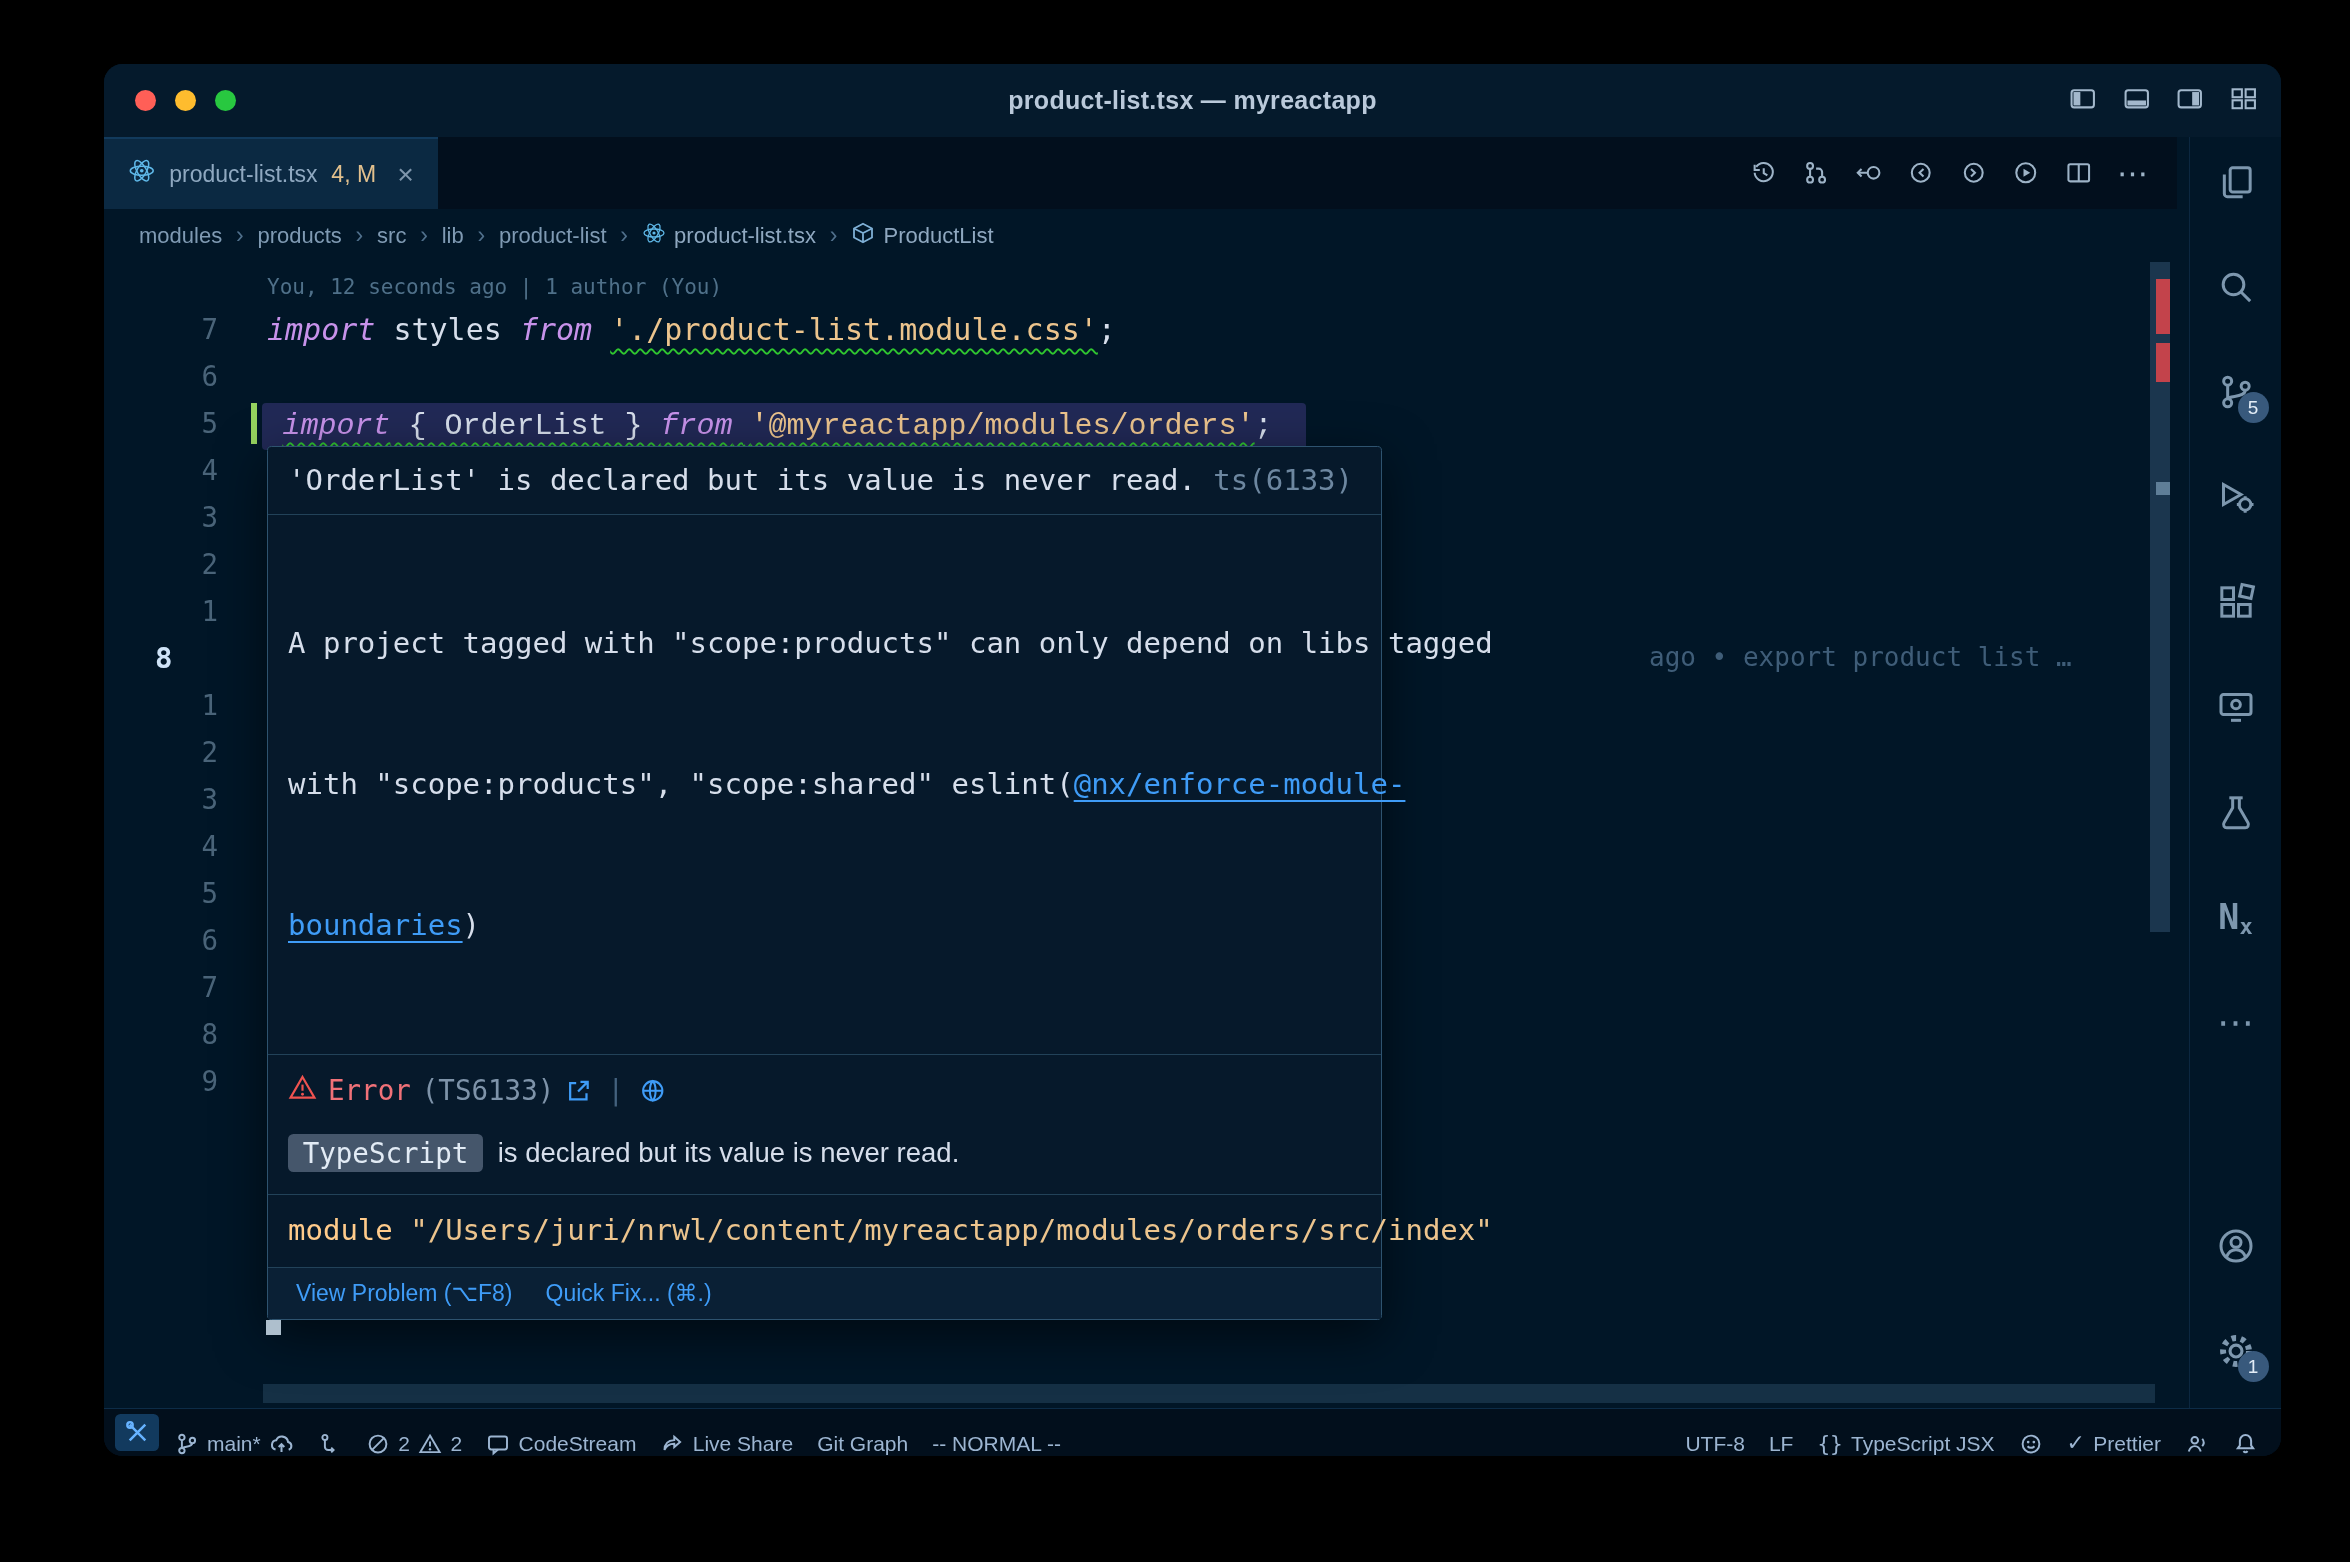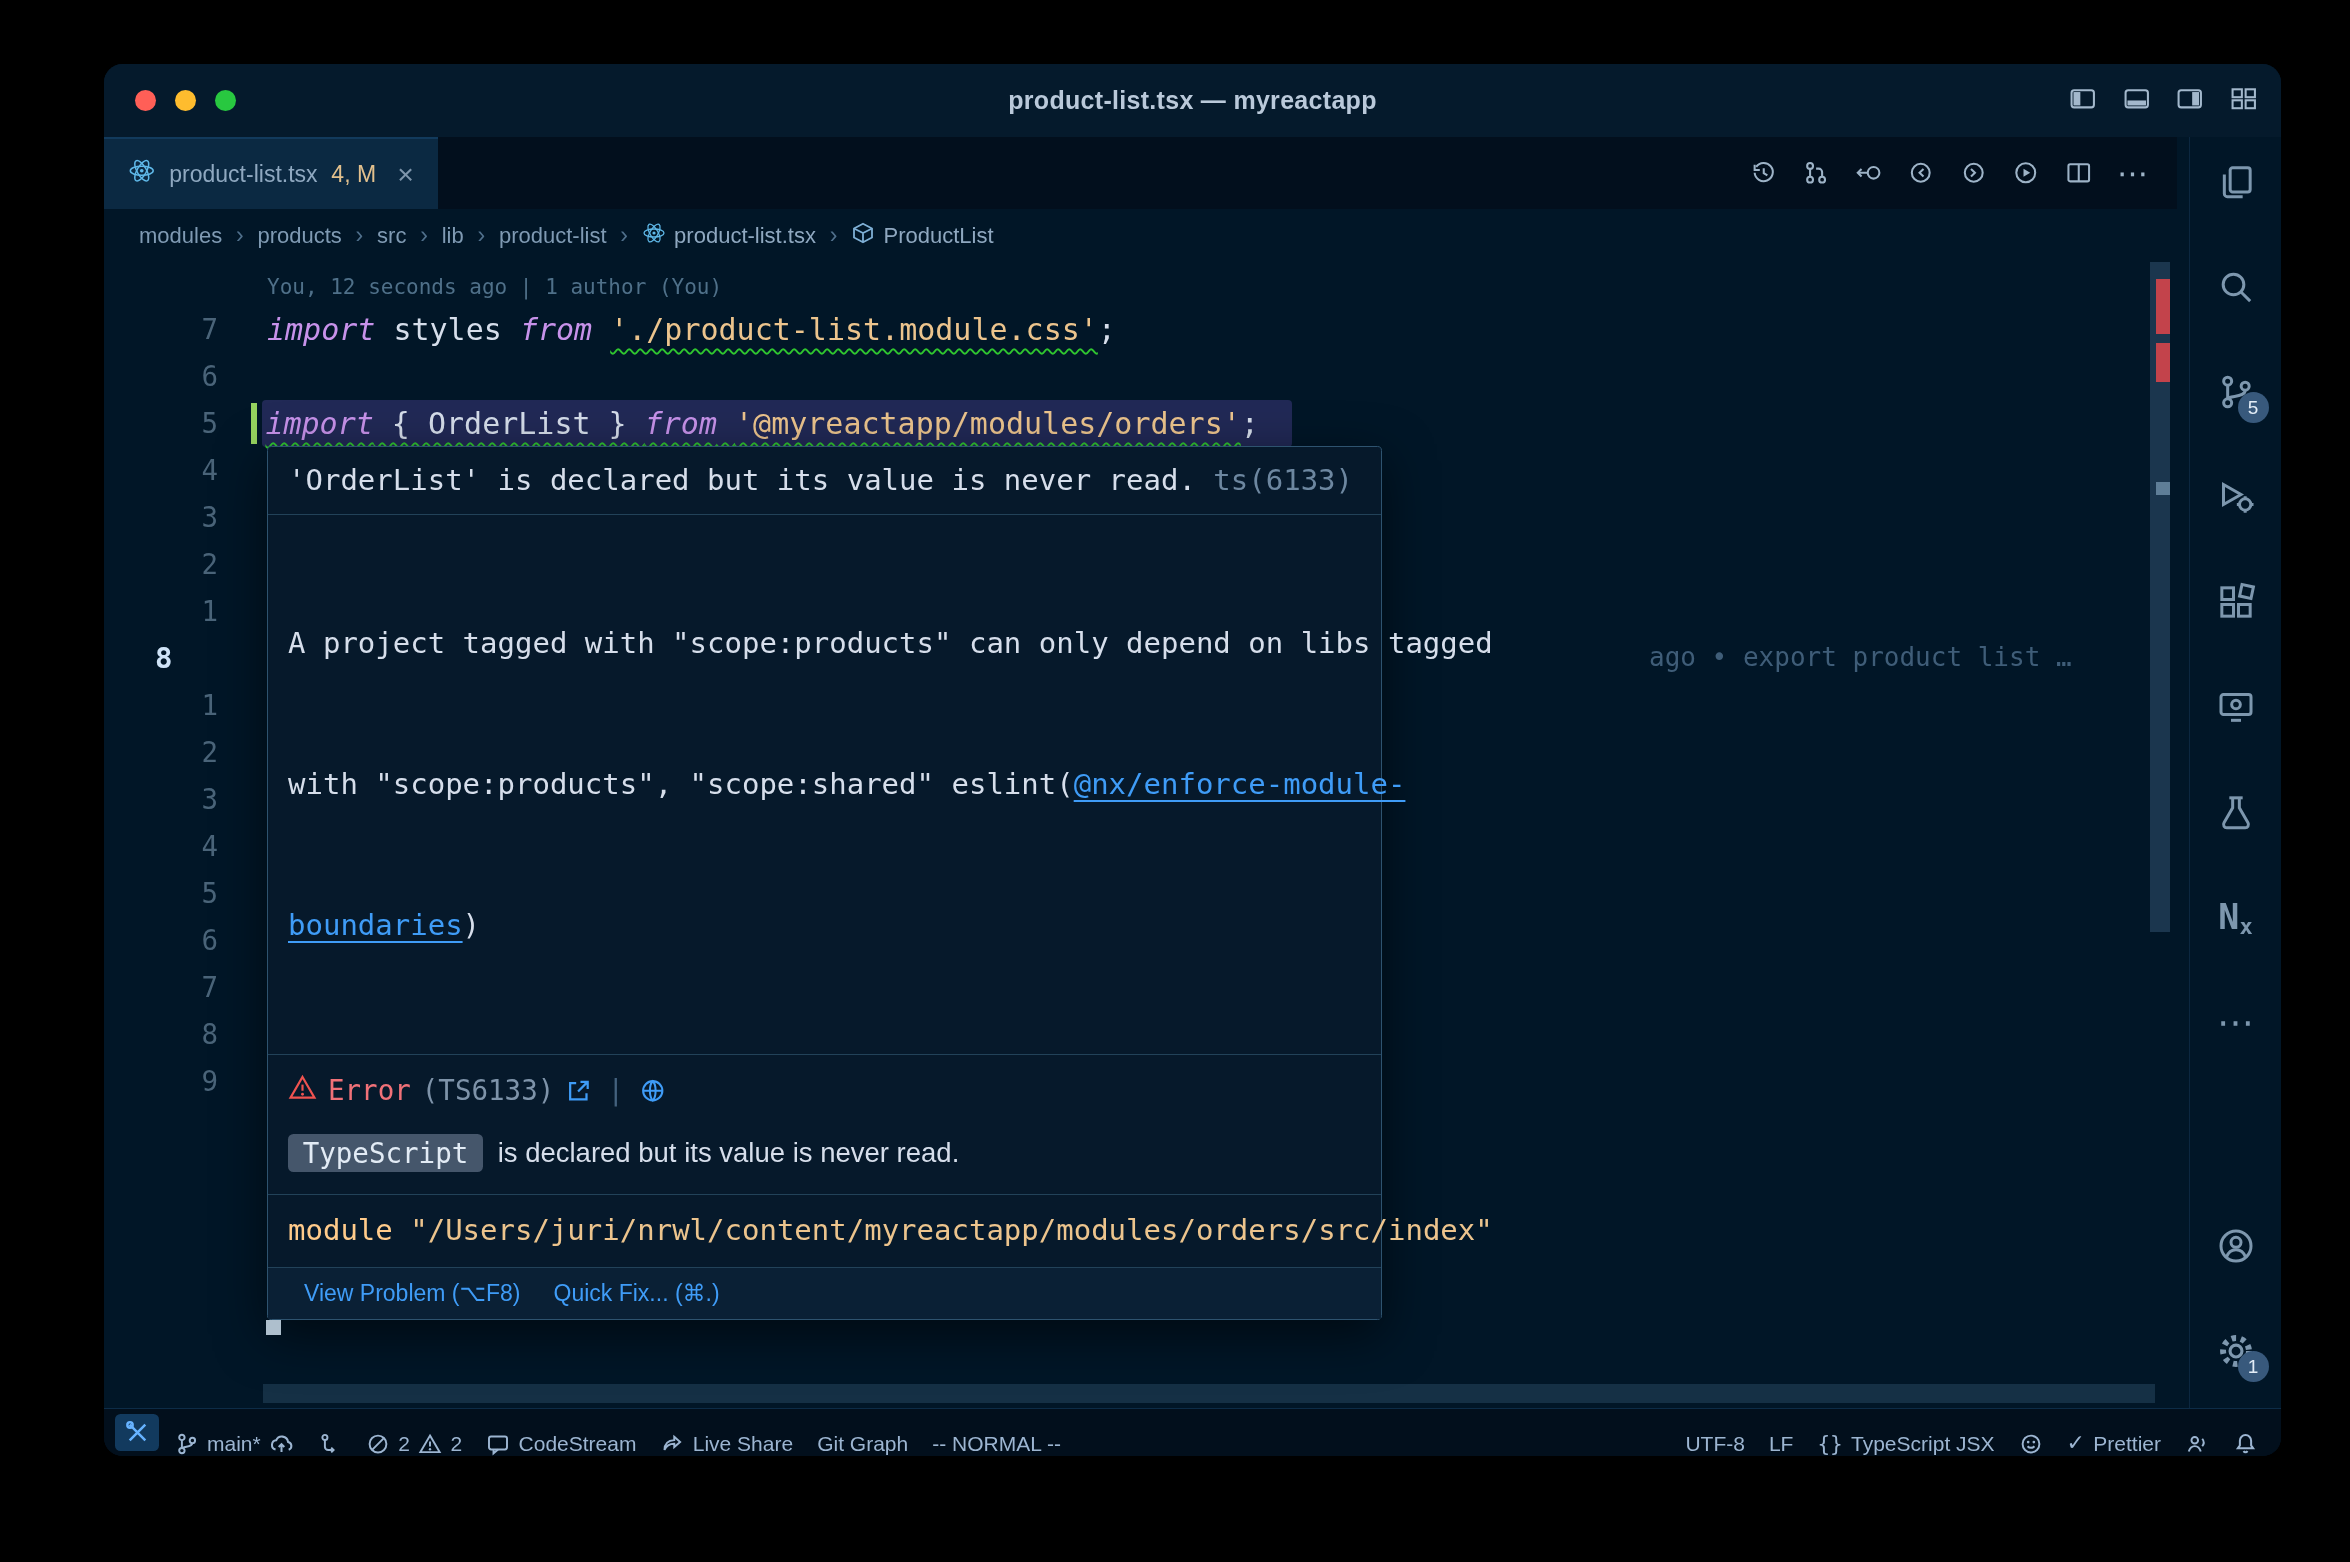--- a/index.html
+++ b/index.html
@@ -47,21 +47,21 @@
   .code-row{position:relative;height:47px;white-space:pre;
     font-family:"DejaVu Sans Mono",monospace;font-size:30px;line-height:47px;}
   .gutter-num{position:absolute;left:0;width:114px;text-align:right;color:#4a6479;font-size:27.5px;}
   .gutter-num.current{left:51px;width:auto;text-align:left;color:#cfe3f7;font-weight:bold;font-size:29px;}
   .code-content{position:absolute;left:163px;top:0;}
   .tok-kw{color:#c792ea;font-style:italic;}
   .tok-pl{color:#d6deeb;}
   .tok-str{color:#ecc48d;}
   .tok-sq{text-decoration:underline wavy #2fc62f;text-decoration-thickness:2.3px;text-underline-offset:8.3px;}
   .line-highlight{display:inline-block;line-height:47px;background:rgba(118,95,210,.28);
-    border-radius:4px;padding:0 33px 0 3px;margin-left:-4.6px;}
+    border-radius:4px;padding:0 33px 0 20px;margin-left:-4.6px;font-family:Liberation Mono, monospace;}
   .code-row.changed::before{content:"";position:absolute;left:147px;top:2.8px;bottom:2.8px;width:6.4px;background:#96d35f;}
   .inline-blame{position:absolute;left:1545px;top:372px;height:47px;white-space:pre;
     font-family:"DejaVu Sans Mono",monospace;font-size:26px;line-height:47px;color:#3f5d78;text-align:center;}
 
   
   .v-thumb{position:absolute;right:7.3px;top:0;width:20px;height:670px;background:rgba(96,139,179,.28);}
   .ruler-mark{position:absolute;right:7.3px;width:13.8px;background:#c3434b;}
   .rm1{top:16.5px;height:55px;} .rm2{top:81px;height:39px;}
   .rm3{top:220px;height:13px;background:#5f7e97;}
   .h-thumb{position:absolute;left:159px;bottom:5.5px;width:1892px;height:18.4px;background:rgba(96,139,179,.22);}
@@ -79,21 +79,21 @@
   .hp-error-label{color:#f07178;}
   .hp-error-code{color:#7e93a9;}
   .hp-blue-ic{color:#3f9cf7;display:flex;align-items:center;}
   .hp-pipe{color:#44627e;margin:0 3.7px;}
   .hp-chip-row{margin-top:26px;display:flex;align-items:center;gap:14.7px;
     font-family:"Liberation Sans",sans-serif;font-size:27.5px;color:#d6deeb;}
   .hp-chip{font-family:"DejaVu Sans Mono",monospace;background:#45566b;color:#e2ebf5;
     padding:2.8px 14.7px;border-radius:5.5px;font-size:27.5px;}
   .hp-module{padding:16.5px 20px;font-size:29px;line-height:39px;border-bottom:1.8px solid #224259;white-space:pre;}
   .hp-mod-kw{color:#ffcb8b;} .hp-mod-path{color:#ecc48d;}
-  .hp-actions{padding:10px 36px;background:#0a2035;display:flex;gap:33px;
+  .hp-actions{padding:10px 28px;background:#0a2035;display:flex;gap:33px;
     font-family:"Liberation Sans",sans-serif;font-size:23px;line-height:31px;}
   .hp-actions a{color:#3f9cf7;}
   .popup-resize-handle{position:absolute;left:-1.8px;bottom:-16.5px;width:14.7px;height:14.7px;background:#aebfcd;}
 
   
   .activity{width:92px;border-left:1.8px solid #0c2740;display:flex;flex-direction:column;align-items:center;
     padding:23px 0 35px;flex:0 0 auto;color:#7d97ae;}
   .act-group{display:flex;flex-direction:column;align-items:center;gap:61px;}
   .act-spacer{flex:1;}
   .act-ic{width:44px;height:44px;position:relative;display:flex;align-items:center;justify-content:center;color:#7d97ae;}

